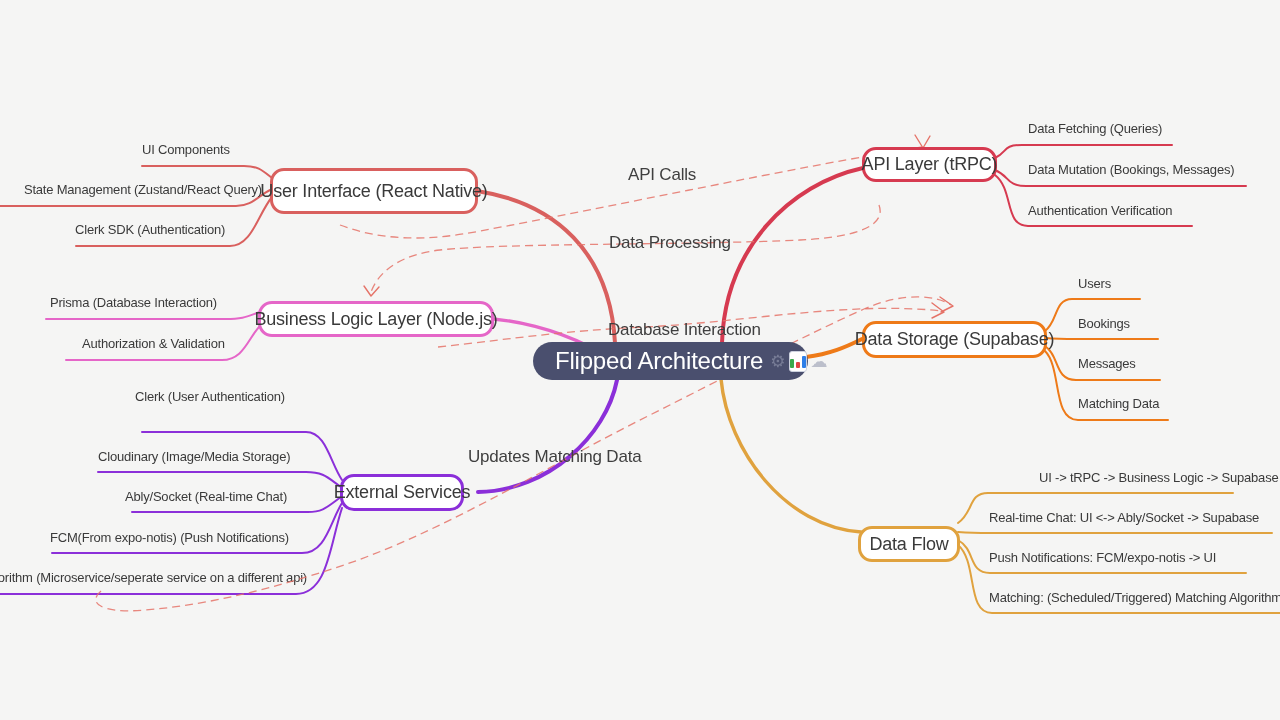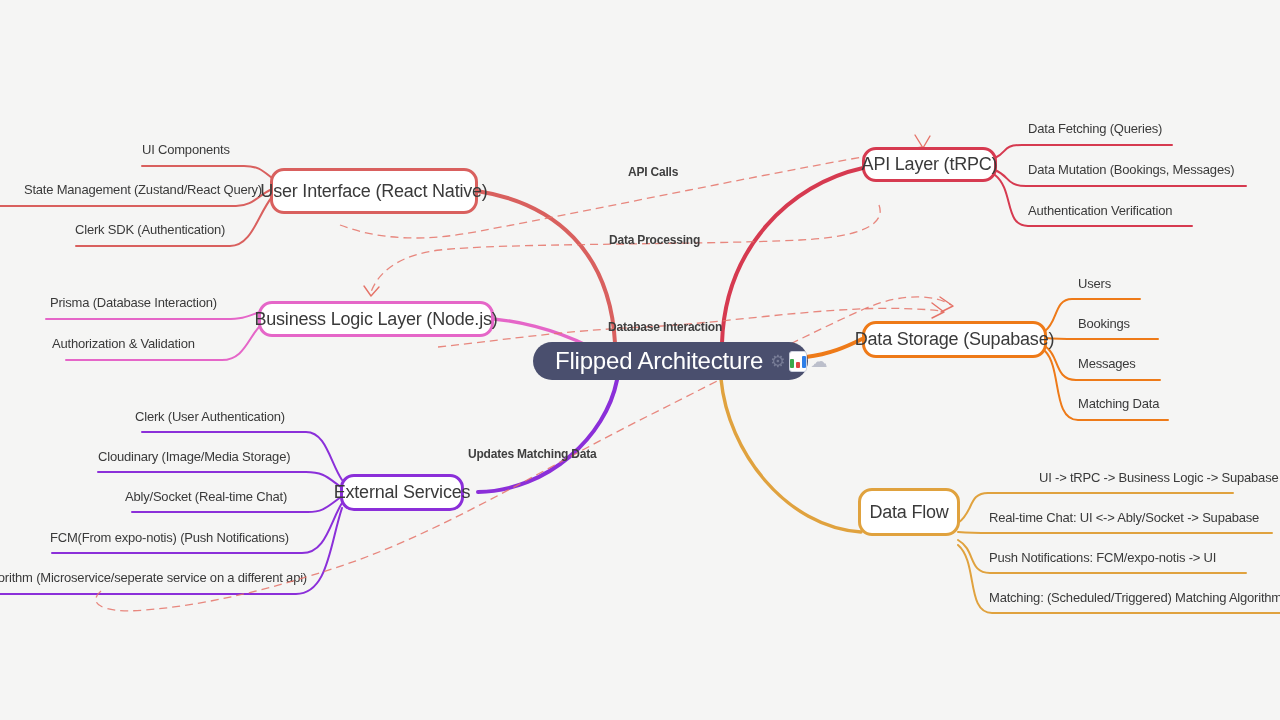--- a/index.html
+++ b/index.html
@@ -23,21 +23,21 @@
     display:flex;align-items:center;justify-content:center;
     font-size:18px;letter-spacing:-.2px;white-space:nowrap;color:var(--text);box-sizing:border-box;
   }
   .node.b-ui{border-color:var(--ui)} .node.b-api{border-color:var(--api)}
   .node.b-logic{border-color:var(--logic)} .node.b-external{border-color:var(--external)}
   .node.b-storage{border-color:var(--storage)} .node.b-flow{border-color:var(--flow)}
   .leaf{
     position:absolute;z-index:2;font-size:13px;letter-spacing:-.2px;white-space:nowrap;color:var(--text);
   }
   .edge-label{
-    position:absolute;z-index:5;font-size:12px;color:#3f3f3f;white-space:nowrap;letter-spacing:-.2px;font-weight:bold;
+    position:absolute;z-index:5;font-size:17px;color:#3f3f3f;white-space:nowrap;letter-spacing:-.2px;
   }
   .pill{
     position:absolute;z-index:4;left:533px;top:342px;width:275px;height:38px;border-radius:19px;
     background:var(--pill,#4a4f6e);display:flex;align-items:center;padding-left:22px;box-sizing:border-box;
   }
   .pill .t{color:var(--pill_text,#fff);font-size:24px;letter-spacing:-.2px;white-space:nowrap}
   .pill .gear{color:#777c96;font-size:17px;margin-left:7px;line-height:1}
   .charticon{
     width:21px;height:21px;background:#fff;border:1px solid #ccd1de;border-radius:3px;margin-left:4px;
     display:flex;align-items:flex-end;justify-content:center;gap:2px;padding-bottom:3px;box-sizing:border-box;
@@ -103,36 +103,36 @@
   </div>
 <div class="node b-logic" style="left:258px;top:301px;width:236px;height:36px">
     <span>Business Logic Layer (Node.js)</span>
   </div>
 <div class="node b-external" style="left:340px;top:474px;width:124px;height:37px">
     <span>External Services</span>
   </div>
 <div class="node b-storage" style="left:862px;top:321px;width:185px;height:37px">
     <span>Data Storage (Supabase)</span>
   </div>
-<div class="node b-flow" style="left:858px;top:488px;width:102px;height:48px">
+<div class="node b-flow" style="left:858px;top:526px;width:102px;height:36px">
     <span>Data Flow</span>
   </div>
 
 <div class="leaf" style="left:142px;top:142px">UI Components</div>
 <div class="leaf" style="right:1018px;top:182px">State Management (Zustand/React Query)</div>
 <div class="leaf" style="left:75px;top:222px">Clerk SDK (Authentication)</div>
 
 <div class="leaf" style="left:1028px;top:121px">Data Fetching (Queries)</div>
 <div class="leaf" style="left:1028px;top:162px">Data Mutation (Bookings, Messages)</div>
 <div class="leaf" style="left:1028px;top:203px">Authentication Verification</div>
 
 <div class="leaf" style="left:50px;top:295px">Prisma (Database Interaction)</div>
-<div class="leaf" style="left:52px;top:336px">Authorization &amp; Validation</div>
+<div class="leaf" style="left:82px;top:336px">Authorization &amp; Validation</div>
 
-<div class="leaf" style="left:135px;top:409px">Clerk (User Authentication)</div>
+<div class="leaf" style="left:135px;top:389px">Clerk (User Authentication)</div>
 <div class="leaf" style="left:98px;top:449px">Cloudinary (Image/Media Storage)</div>
 <div class="leaf" style="left:125px;top:489px">Ably/Socket (Real-time Chat)</div>
 <div class="leaf" style="left:50px;top:530px">FCM(From expo-notis) (Push Notifications)</div>
 <div class="leaf" style="right:973px;top:570px">Matching Algorithm (Microservice/seperate service on a different api)</div>
 
 <div class="leaf" style="left:1078px;top:276px">Users</div>
 <div class="leaf" style="left:1078px;top:316px">Bookings</div>
 <div class="leaf" style="left:1078px;top:356px">Messages</div>
 <div class="leaf" style="left:1078px;top:396px">Matching Data</div>
 

